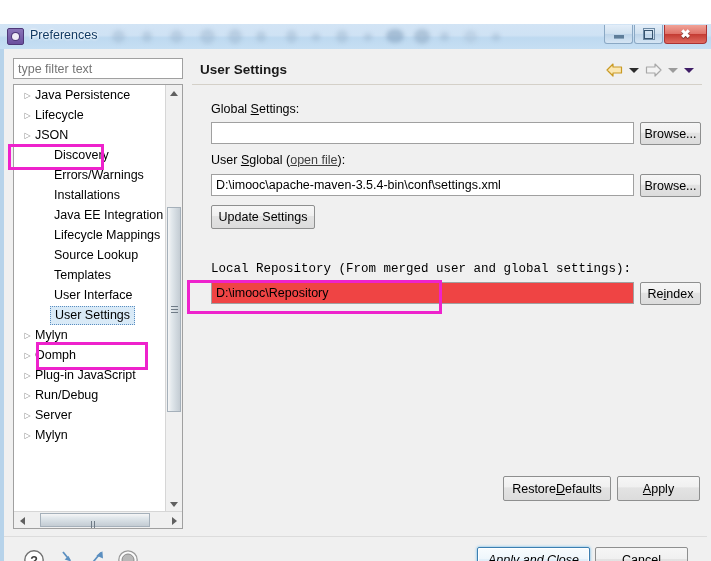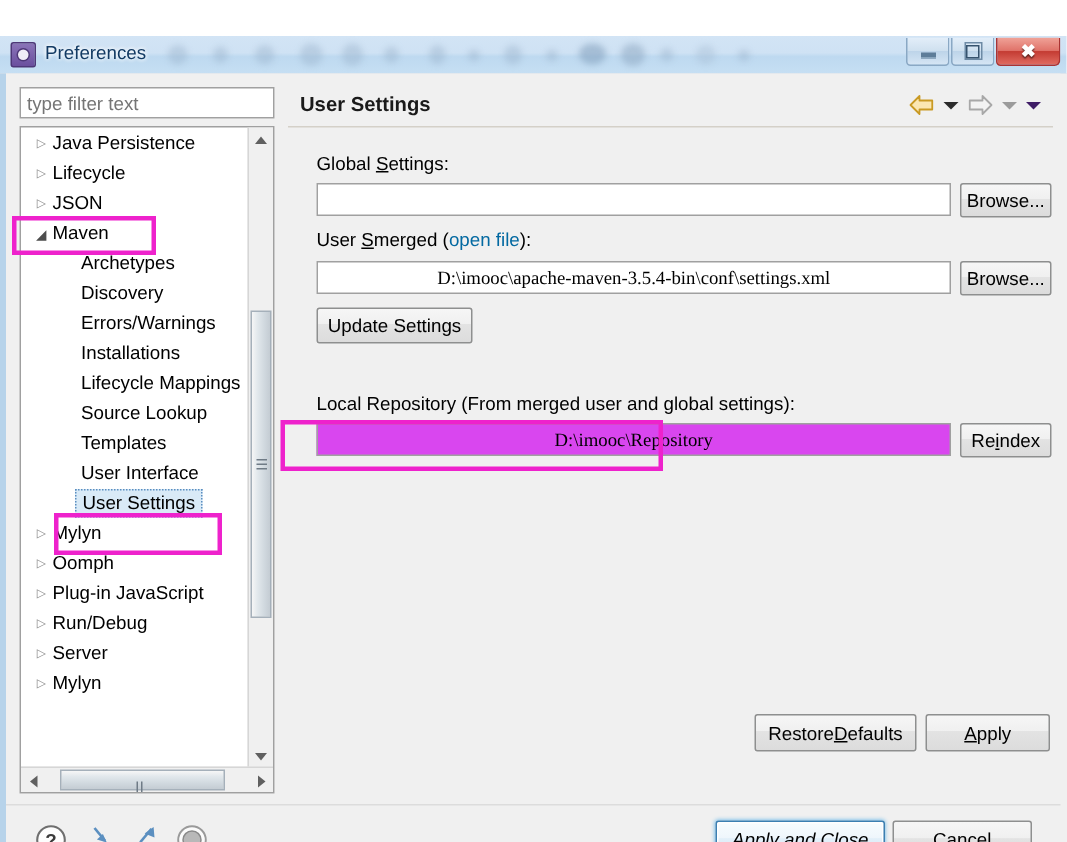--- a/index.html
+++ b/index.html
@@ -275,35 +275,34 @@
     background: #d4d0c8;
   }
 
   .field-label {
     position: absolute;
     font-size: 12.5px;
     color: #000000;
     white-space: nowrap;
   }
   .u { text-decoration: underline; }
-  .link { color: #0369a1; cursor: pointer; }
+  .link { color: #404040; text-decoration: underline; cursor: pointer; }
 
   .txtfield {
     position: absolute;
     box-sizing: border-box;
     border: 1px solid #a0a0a0;
     background: #ffffff;
-    font-family: Liberation Serif, serif;
+    font-family: Liberation Sans, sans-serif;
     font-size: 12.5px;
     color: #000000;
     padding: 2px 4px;
     outline: none;
-    text-align: center;
-  }
-  .txtfield.readonly { background: #d946ef; }
+  }
+  .txtfield.readonly { background: #ef4444; }
 
   .btn {
     position: absolute;
     box-sizing: border-box;
     background: linear-gradient(to bottom, #f6f6f6 0%, #f0f0f0 45%, #e3e3e3 46%, #dcdcdc 100%);
     border: 1px solid #8e8f8f;
     border-radius: 2px;
     font-family: "Liberation Sans", sans-serif;
     font-size: 12.5px;
     color: #000000;
@@ -389,25 +388,24 @@
     <div id="inner">
 
       <input id="filterbox" type="text" placeholder="type filter text" style="">
 
       <div id="treepanel">
         <div id="treeclip">
           <div id="treelist">
               <div class="tree-row lvl1"><span class="tw">▷</span><span>Java Persistence</span></div>
               <div class="tree-row lvl1"><span class="tw">▷</span><span>Lifecycle</span></div>
               <div class="tree-row lvl1"><span class="tw">▷</span><span>JSON</span></div>
-              <div class="tree-row lvl1"><span class="tw expanded" style="font-size: 9px; color: rgb(77, 77, 77);">◢</span><span>Maven</span></div>
-              <div class="tree-row lvl2"><span>Archetypes</span></div>
               <div class="tree-row lvl2"><span>Discovery</span></div>
               <div class="tree-row lvl2"><span>Errors/Warnings</span></div>
               <div class="tree-row lvl2"><span>Installations</span></div>
+              <div class="tree-row lvl2"><span>Java EE Integration</span></div>
               <div class="tree-row lvl2"><span>Lifecycle Mappings</span></div>
               <div class="tree-row lvl2"><span>Source Lookup</span></div>
               <div class="tree-row lvl2"><span>Templates</span></div>
               <div class="tree-row lvl2"><span>User Interface</span></div>
               <div class="tree-row lvl2 selected"><span class="sel-pill">User Settings</span></div>
               <div class="tree-row lvl1"><span class="tw">▷</span><span>Mylyn</span></div>
               <div class="tree-row lvl1"><span class="tw">▷</span><span>Oomph</span></div>
               <div class="tree-row lvl1"><span class="tw">▷</span><span>Plug-in JavaScript</span></div>
               <div class="tree-row lvl1"><span class="tw">▷</span><span>Run/Debug</span></div>
               <div class="tree-row lvl1"><span class="tw">▷</span><span>Server</span></div>
@@ -459,26 +457,26 @@
           <span class="nav-drop dim"></span>
           <span class="nav-drop purple"></span>
         </div>
 
         <div id="title-sep"></div>
 
         <div class="field-label" style="left:19px; top:48px;"><span>Global </span><span class="u">S</span><span>ettings:</span></div>
         <input class="txtfield" style="left: 19px; top: 68px; width: 423px; height: 22px;" type="text" value="">
         <div class="btn" style="left:448px; top:68px; width:61px; height:23px;">Browse...</div>
 
-        <div class="field-label" style="left:19px; top:99px;"><span>User </span><span class="u">S</span><span>merged (</span><span class="link">open file</span><span>):</span></div>
+        <div class="field-label" style="left:19px; top:99px;"><span>User </span><span class="u">S</span><span>global (</span><span class="link">open file</span><span>):</span></div>
         <input class="txtfield" style="left: 19px; top: 120px; width: 423px; height: 22px;" type="text" value="D:\imooc\apache-maven-3.5.4-bin\conf\settings.xml">
         <div class="btn" style="left:448px; top:120px; width:61px; height:23px;">Browse...</div>
         <div class="btn" style="left:19px; top:151px; width:104px; height:24px;">Update Settings</div>
 
-        <div class="field-label" style="left:19px; top:208px;">Local Repository (From merged user and global settings):</div>
+        <div class="field-label" style="left:19px; top:208px;font-family:Liberation Mono, monospace;">Local Repository (From merged user and global settings):</div>
         <input class="txtfield readonly" style="left: 19px; top: 228px; width: 423px; height: 22px;" type="text" readonly="" value="D:\imooc\Repository">
         <div class="btn" style="left:448px; top:228px; width:61px; height:23px;">
             <span>Re</span>
             <span class="u">i</span>
             <span>ndex</span>
           </div>
 
         <div class="btn" style="left:311px; top:422px; width:108px; height:25px;">
             <span>Restore </span>
             <span class="u">D</span>

